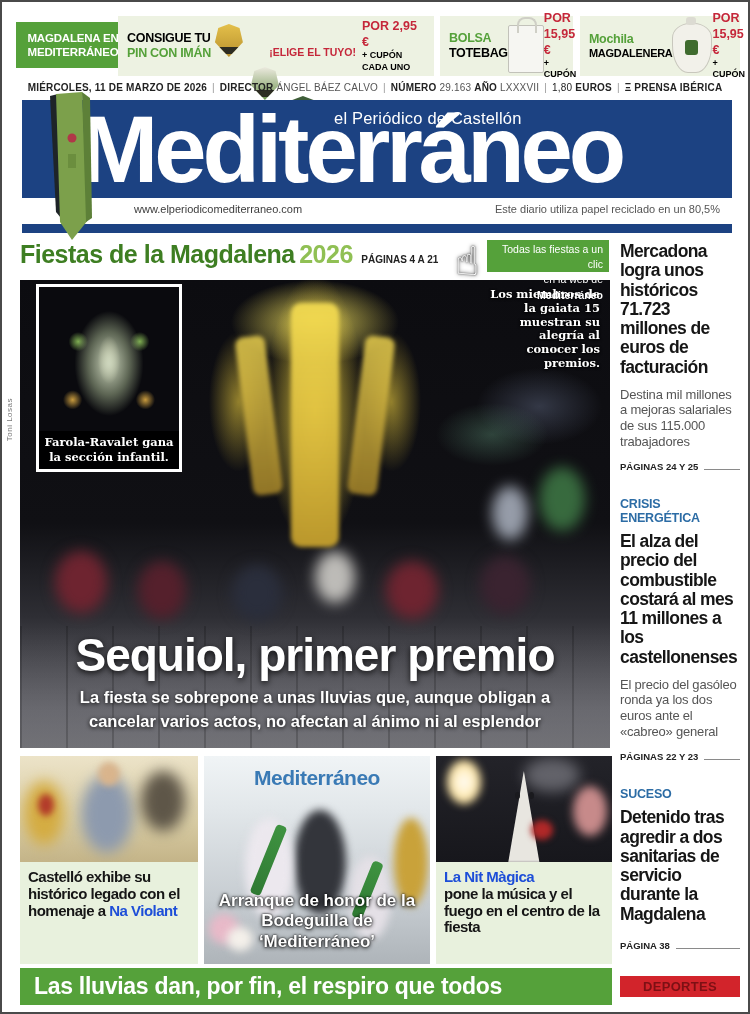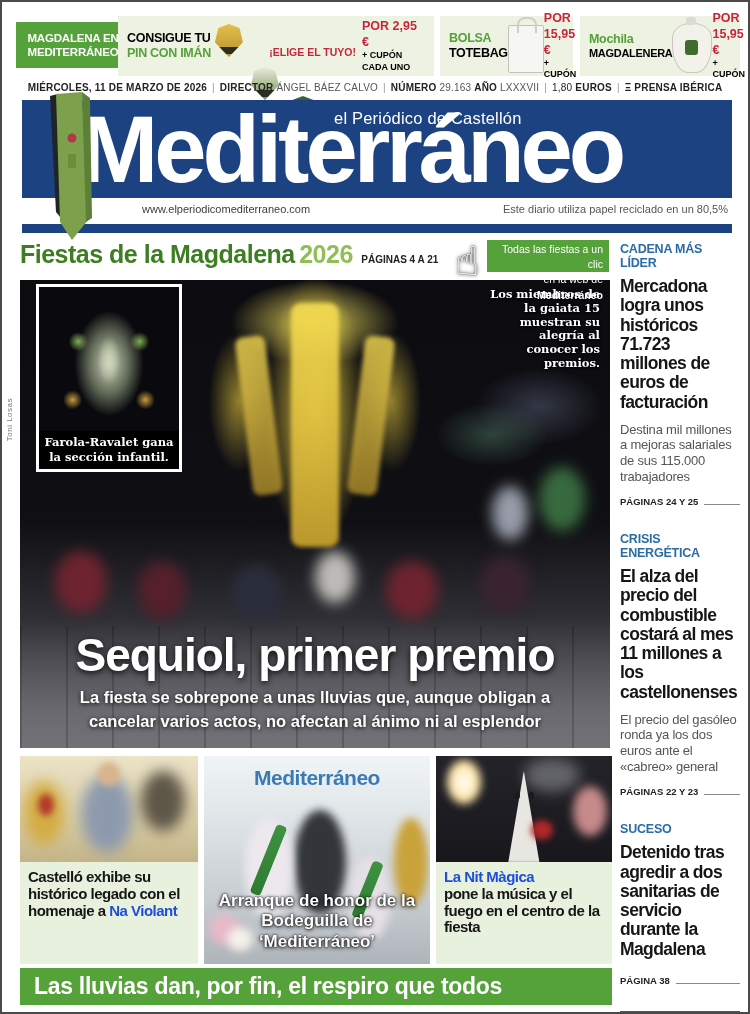--- a/index.html
+++ b/index.html
@@ -30,21 +30,21 @@
   .dateline{left:0;top:80px;width:100%;text-align:center;font-size:10px;color:#222;letter-spacing:.2px;}
   .dateline b{font-weight:bold;}
   .dateline .sep{color:#999;margin:0 5px;}
   .dateline .lite{color:#555;}
 
   
   .masthead{left:20px;top:98px;width:710px;height:98px;background:#1c4282;}
   .mast-title{position:absolute;left:58px;top:2px;color:#fff;font-weight:bold;font-size:94px;
     line-height:96px;letter-spacing:-4px;white-space:nowrap;}
   .mast-tag{position:absolute;left:312px;top:9px;color:#fff;font-size:16.5px;letter-spacing:.2px;}
-  .url-strip{left:20px;top:196px;width:710px;height:24px;background:#fff;}
+  .url-strip{left:12px;top:196px;width:710px;height:24px;background:#fff;}
   .mast-url{position:absolute;left:120px;top:5px;font-size:11px;color:#3c3c3c;}
   .mast-recycled{position:absolute;right:4px;top:5px;font-size:11px;color:#555;}
   .navy-rule{left:20px;top:222px;width:710px;height:9px;background:#1c4282;}
 
   
   .section-head{left:18px;top:238px;white-space:nowrap;}
   .sec-title{font-weight:bold;font-size:25px;color:#3e7e22;letter-spacing:-0.5px;}
   .sec-year{font-weight:bold;font-size:25px;color:#90c054;letter-spacing:-0.5px;}
   .sec-pages{font-weight:bold;font-size:10px;color:#222;margin-left:4px;}
 
@@ -247,21 +247,20 @@
     <div class="lead-headline">Sequiol, primer premio</div>
     <div class="lead-subhead">
       <div>La fiesta se sobrepone a unas lluvias que, aunque obligan a</div>
       <div>cancelar varios actos, no afectan al ánimo ni al esplendor</div>
     </div>
   </div>
 
   <div class="abs sidebar">
 
     <div>
-      <div class="kicker">CADENA MÁS LÍDER</div>
       <div class="s-head">Mercadona logra unos históricos 71.723 millones de euros de facturación</div>
       <div class="s-sub">Destina mil millones a mejoras salariales de sus 115.000 trabajadores</div>
       <div class="pages-line">
         <span class="pl">PÁGINAS 24 Y 25</span>
           <span class="rule"></span>
       </div>
     </div>
 
     <div>
       <div class="kicker">CRISIS ENERGÉTICA</div>

